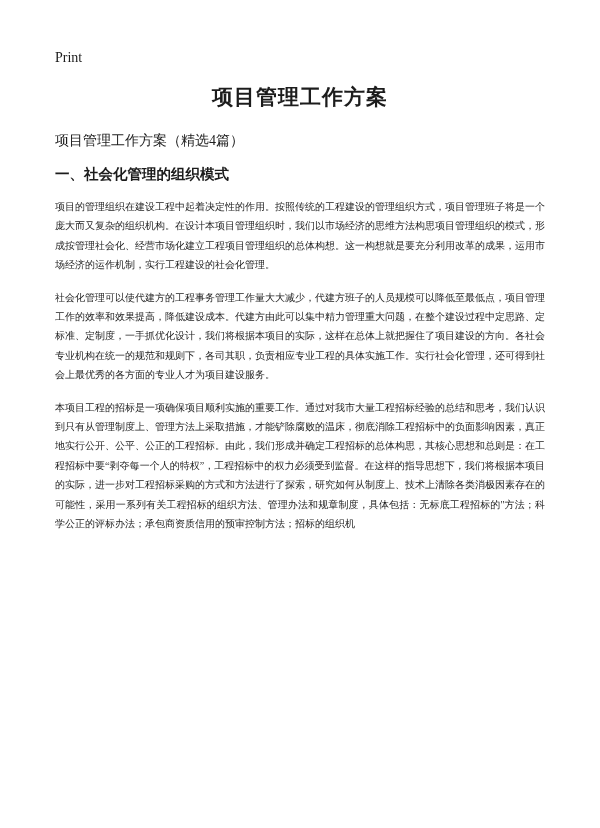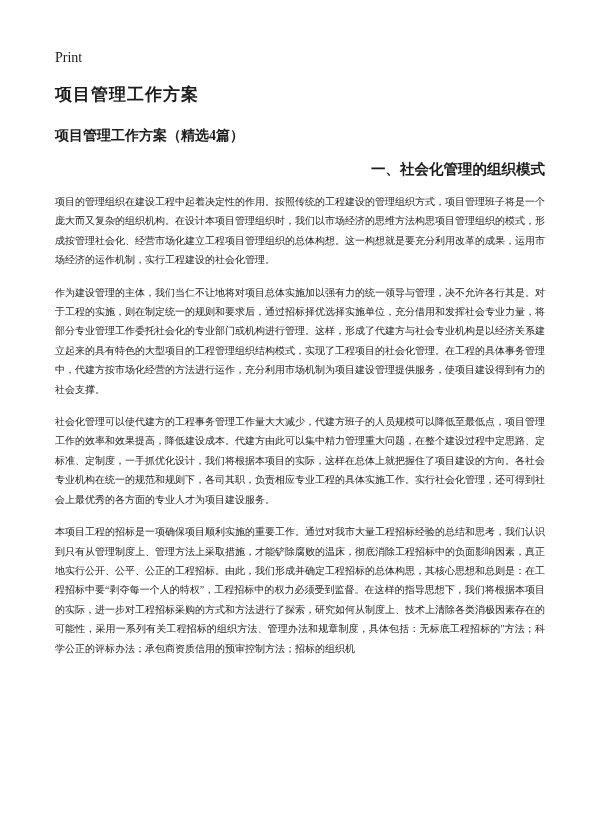--- a/index.html
+++ b/index.html
@@ -21,43 +21,43 @@
   .print-link {
     display: inline-block;
     font-size: 14px;
     line-height: 16px;
     color: #1c1c1c;
     text-decoration: none;
     cursor: pointer;
     margin-bottom: 0;
   }
   .doc-title {
-    font-size: 17px;
+    font-size: 21px;
     font-weight: bold;
+    text-align: center;
     margin: 17px 0 0 0;
     letter-spacing: 1px;
   }
   .doc-subtitle {
     font-size: 14px;
-    font-weight: bold;
+    font-weight: normal;
     margin: 21px 0 0 0;
     line-height: 18px;
   }
   .chapter-title {
     font-size: 14px;
     font-weight: bold;
     margin: 15px 0 0 0;
     line-height: 18px;
   }
   .section-heading {
     font-size: 14.5px;
     font-weight: bold;
     margin: 15px 0 0 0;
     line-height: 19px;
-    text-align: right;
   }
   .body-paragraph {
     font-size: 10px;
     line-height: 19.4px;
     text-align: justify;
     margin: 13px 0 0 0;
     text-justify: inter-ideograph;
     word-break: break-all;
   }
 </style>
@@ -70,20 +70,19 @@
 
   <h1 class="doc-title">项目管理工作方案</h1>
 
   <p class="doc-subtitle">项目管理工作方案（精选4篇）</p>
 
 
   <h2 class="section-heading">一、社会化管理的组织模式</h2>
 
   <p class="body-paragraph">项目的管理组织在建设工程中起着决定性的作用。按照传统的工程建设的管理组织方式，项目管理班子将是一个庞大而又复杂的组织机构。在设计本项目管理组织时，我们以市场经济的思维方法构思项目管理组织的模式，形成按管理社会化、经营市场化建立工程项目管理组织的总体构想。这一构想就是要充分利用改革的成果，运用市场经济的运作机制，实行工程建设的社会化管理。</p>
 
-  <p class="body-paragraph">作为建设管理的主体，我们当仁不让地将对项目总体实施加以强有力的统一领导与管理，决不允许各行其是。对于工程的实施，则在制定统一的规则和要求后，通过招标择优选择实施单位，充分借用和发挥社会专业力量，将部分专业管理工作委托社会化的专业部门或机构进行管理。这样，形成了代建方与社会专业机构是以经济关系建立起来的具有特色的大型项目的工程管理组织结构模式，实现了工程项目的社会化管理。在工程的具体事务管理中，代建方按市场化经营的方法进行运作，充分利用市场机制为项目建设管理提供服务，使项目建设得到有力的社会支撑。</p>
 
   <p class="body-paragraph">社会化管理可以使代建方的工程事务管理工作量大大减少，代建方班子的人员规模可以降低至最低点，项目管理工作的效率和效果提高，降低建设成本。代建方由此可以集中精力管理重大问题，在整个建设过程中定思路、定标准、定制度，一手抓优化设计，我们将根据本项目的实际，这样在总体上就把握住了项目建设的方向。各社会专业机构在统一的规范和规则下，各司其职，负责相应专业工程的具体实施工作。实行社会化管理，还可得到社会上最优秀的各方面的专业人才为项目建设服务。</p>
 
 
   <p class="body-paragraph">本项目工程的招标是一项确保项目顺利实施的重要工作。通过对我市大量工程招标经验的总结和思考，我们认识到只有从管理制度上、管理方法上采取措施，才能铲除腐败的温床，彻底消除工程招标中的负面影响因素，真正地实行公开、公平、公正的工程招标。由此，我们形成并确定工程招标的总体构思，其核心思想和总则是：在工程招标中要“剥夺每一个人的特权”，工程招标中的权力必须受到监督。在这样的指导思想下，我们将根据本项目的实际，进一步对工程招标采购的方式和方法进行了探索，研究如何从制度上、技术上清除各类消极因素存在的可能性，采用一系列有关工程招标的组织方法、管理办法和规章制度，具体包括：无标底工程招标的"方法；科学公正的评标办法；承包商资质信用的预审控制方法；招标的组织机</p>
 
 </div>
 
 </body></html>

